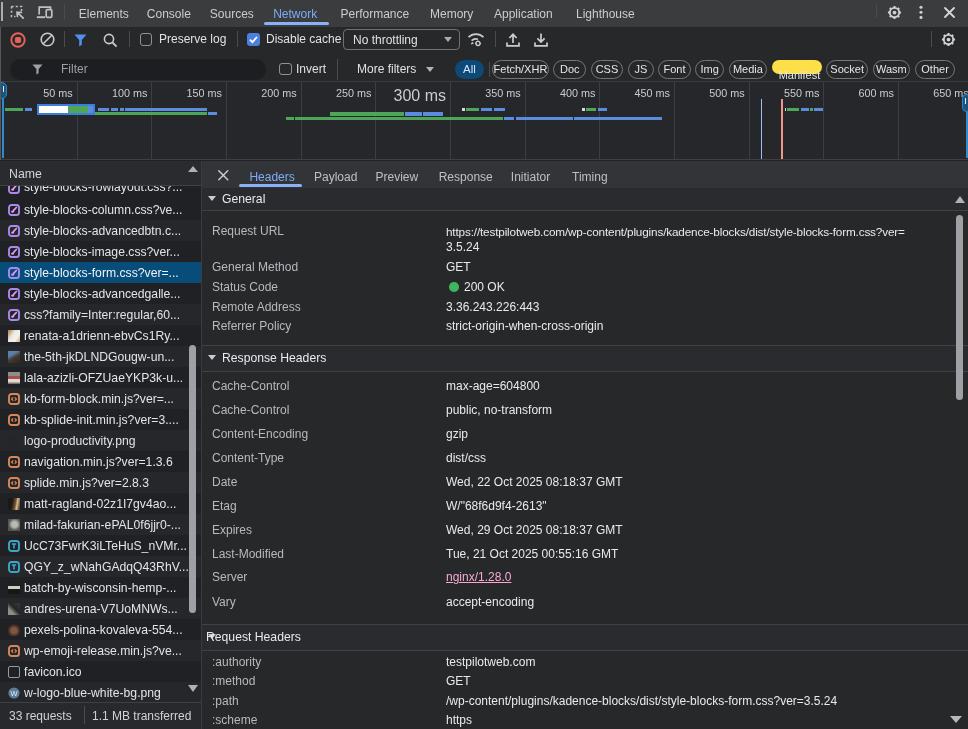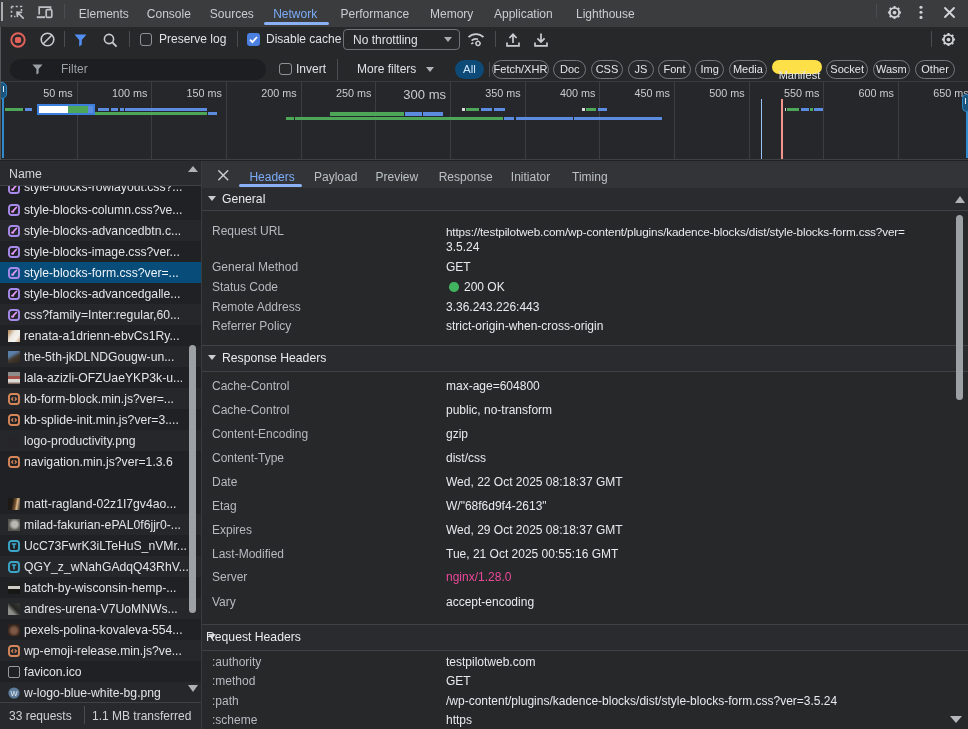--- a/index.html
+++ b/index.html
@@ -136,21 +136,21 @@
 <div class="abs" style="left:599.3px;top:0;width:1px;height:78px;background:#3c3d40;"></div>
 <div class="abs" style="left:674.0px;top:0;width:1px;height:78px;background:#3c3d40;"></div>
 <div class="abs" style="left:748.6px;top:0;width:1px;height:78px;background:#3c3d40;"></div>
 <div class="abs" style="left:823.3px;top:0;width:1px;height:78px;background:#3c3d40;"></div>
 <div class="abs" style="left:898.0px;top:0;width:1px;height:78px;background:#3c3d40;"></div>
 <div class="abs" style="right:895.3px;top:5px;font-size:10.8px;color:#c9ccd0;white-space:nowrap;">50 ms</div>
 <div class="abs" style="right:820.6px;top:5px;font-size:10.8px;color:#c9ccd0;white-space:nowrap;">100 ms</div>
 <div class="abs" style="right:746.0px;top:5px;font-size:10.8px;color:#c9ccd0;white-space:nowrap;">150 ms</div>
 <div class="abs" style="right:671.3px;top:5px;font-size:10.8px;color:#c9ccd0;white-space:nowrap;">200 ms</div>
 <div class="abs" style="right:596.7px;top:5px;font-size:10.8px;color:#c9ccd0;white-space:nowrap;">250 ms</div>
-<div class="abs" style="right:522.0px;top:5px;font-size:13px;color:#c9ccd0;white-space:nowrap;">300 ms</div>
+<div class="abs" style="right:522.0px;top:5px;font-size:16px;color:#c9ccd0;white-space:nowrap;">300 ms</div>
 <div class="abs" style="right:447.3px;top:5px;font-size:10.8px;color:#c9ccd0;white-space:nowrap;">350 ms</div>
 <div class="abs" style="right:372.7px;top:5px;font-size:10.8px;color:#c9ccd0;white-space:nowrap;">400 ms</div>
 <div class="abs" style="right:298.0px;top:5px;font-size:10.8px;color:#c9ccd0;white-space:nowrap;">450 ms</div>
 <div class="abs" style="right:223.4px;top:5px;font-size:10.8px;color:#c9ccd0;white-space:nowrap;">500 ms</div>
 <div class="abs" style="right:148.7px;top:5px;font-size:10.8px;color:#c9ccd0;white-space:nowrap;">550 ms</div>
 <div class="abs" style="right:74.0px;top:5px;font-size:10.8px;color:#c9ccd0;white-space:nowrap;">600 ms</div>
 <div class="abs" style="right:-0.6px;top:5px;font-size:10.8px;color:#c9ccd0;white-space:nowrap;">650 ms</div>
 <div class="abs" style="left:5px;top:25.5px;width:18px;height:3.8px;background:#4ea758;"></div>
 <div class="abs" style="left:24.5px;top:25.5px;width:7px;height:3.8px;background:#5c8ce0;"></div>
 <div class="abs" style="left:37px;top:22px;width:58px;height:11px;border:2px solid #3c7edb;box-sizing:border-box;background:#fff;overflow:hidden;">
@@ -283,20 +283,27 @@
         <div class="t" style="left:24px;top:3.5px;font-size:12.2px;color:#e1e4e8;">logo-productivity.png</div>
         <div class="abs" style="left:8px;top:4.5px;width:12px;height:12px;background:#26262a;"></div>
       </div>
 <div class="abs" style="left:0;top:290.5px;width:201px;height:21px;background:#202124;">
         <div class="t" style="left:24px;top:3.5px;font-size:12.2px;color:#e1e4e8;">navigation.min.js?ver=1.3.6</div>
         <svg style="left:8px;top:4.5px" width="12" height="12" viewBox="0 0 12 12">
 <rect x="1" y="1" width="10" height="10" rx="2.6" fill="none" stroke="#d6875a" stroke-width="1.9"></rect>
 <path d="M5.2 4.4 L3.6 6 L5.2 7.6 M6.8 4.4 L8.4 6 L6.8 7.6" fill="none" stroke="#d6875a" stroke-width="1.25"></path>
 </svg>
       </div>
+<div class="abs" style="left:0;top:311.5px;width:201px;height:21px;background:#26272a;">
+        <div class="t" style="left:24px;top:3.5px;font-size:12.2px;color:#e1e4e8;">splide.min.js?ver=2.8.3</div>
+        <svg style="left:8px;top:4.5px" width="12" height="12" viewBox="0 0 12 12">
+<rect x="1" y="1" width="10" height="10" rx="2.6" fill="none" stroke="#d6875a" stroke-width="1.9"></rect>
+<path d="M5.2 4.4 L3.6 6 L5.2 7.6 M6.8 4.4 L8.4 6 L6.8 7.6" fill="none" stroke="#d6875a" stroke-width="1.25"></path>
+</svg>
+      </div>
 <div class="abs" style="left:0;top:332.5px;width:201px;height:21px;background:#202124;">
         <div class="t" style="left:24px;top:3.5px;font-size:12.2px;color:#e1e4e8;">matt-ragland-02z1I7gv4ao...</div>
         <div class="abs" style="left:8px;top:4.5px;width:12px;height:12px;background:linear-gradient(100deg,#1d1a16 35%,#7a5530 60%,#daba8e 72%,#2a241d 100%);"></div>
       </div>
 <div class="abs" style="left:0;top:353.5px;width:201px;height:21px;background:#26272a;">
         <div class="t" style="left:24px;top:3.5px;font-size:12.2px;color:#e1e4e8;">milad-fakurian-ePAL0f6jjr0-...</div>
         <div class="abs" style="left:8px;top:4.5px;width:12px;height:12px;background:radial-gradient(circle at 55% 45%,#b9b9b4 0 30%,#55544f 65%);"></div>
       </div>
 <div class="abs" style="left:0;top:374.5px;width:201px;height:21px;background:#202124;">
         <div class="t" style="left:24px;top:3.5px;font-size:12.2px;color:#e1e4e8;">UcC73FwrK3iLTeHuS_nVMr...</div>
@@ -386,21 +393,21 @@
 <div class="t" style="left:245px;top:290.0px;color:#e8eaed;">dist/css</div>
 <div class="t" style="left:11px;top:314.3px;color:#b6babf;">Date</div>
 <div class="t" style="left:245px;top:314.3px;color:#e8eaed;">Wed, 22 Oct 2025 08:18:37 GMT</div>
 <div class="t" style="left:11px;top:338.0px;color:#b6babf;">Etag</div>
 <div class="t" style="left:245px;top:338.0px;color:#e8eaed;">W/"68f6d9f4-2613"</div>
 <div class="t" style="left:11px;top:362.0px;color:#b6babf;">Expires</div>
 <div class="t" style="left:245px;top:362.0px;color:#e8eaed;">Wed, 29 Oct 2025 08:18:37 GMT</div>
 <div class="t" style="left:11px;top:386.0px;color:#b6babf;">Last-Modified</div>
 <div class="t" style="left:245px;top:386.0px;color:#e8eaed;">Tue, 21 Oct 2025 00:55:16 GMT</div>
 <div class="t" style="left:11px;top:409.9px;color:#b6babf;">Server</div>
-<div class="t" style="left:245px;top:409.9px;color:#ec4899;">nginx/1.28.0</div>
+<div class="t" style="left:245px;top:409.9px;color:#f9a8d4;text-decoration:underline;">nginx/1.28.0</div>
 <div class="t" style="left:11px;top:434.0px;color:#b6babf;">Vary</div>
 <div class="t" style="left:245px;top:434.0px;color:#e8eaed;">accept-encoding</div>
 <div class="abs" style="left:0;top:463px;width:767px;height:27.5px;border-top:1px solid #404144;border-bottom:1px solid #404144;box-sizing:border-box;background:#2a2b2e;"></div>
 <div class="abs" style="left:7px;top:473px;width:0;height:0;border-left:4.6px solid transparent;border-right:4.6px solid transparent;border-top:5.6px solid #c9ccd0;"></div>
 <div class="t" style="left:5px;top:469px;color:#e8eaec;font-size:12.2px;">Request Headers</div>
 <div class="t" style="left:11px;top:494px;color:#b6babf;">:authority</div>
 <div class="t" style="left:245px;top:494px;color:#e8eaed;">testpilotweb.com</div>
 <div class="t" style="left:11px;top:513.4px;color:#b6babf;">:method</div>
 <div class="t" style="left:245px;top:513.4px;color:#e8eaed;">GET</div>
 <div class="t" style="left:11px;top:533px;color:#b6babf;">:path</div>

